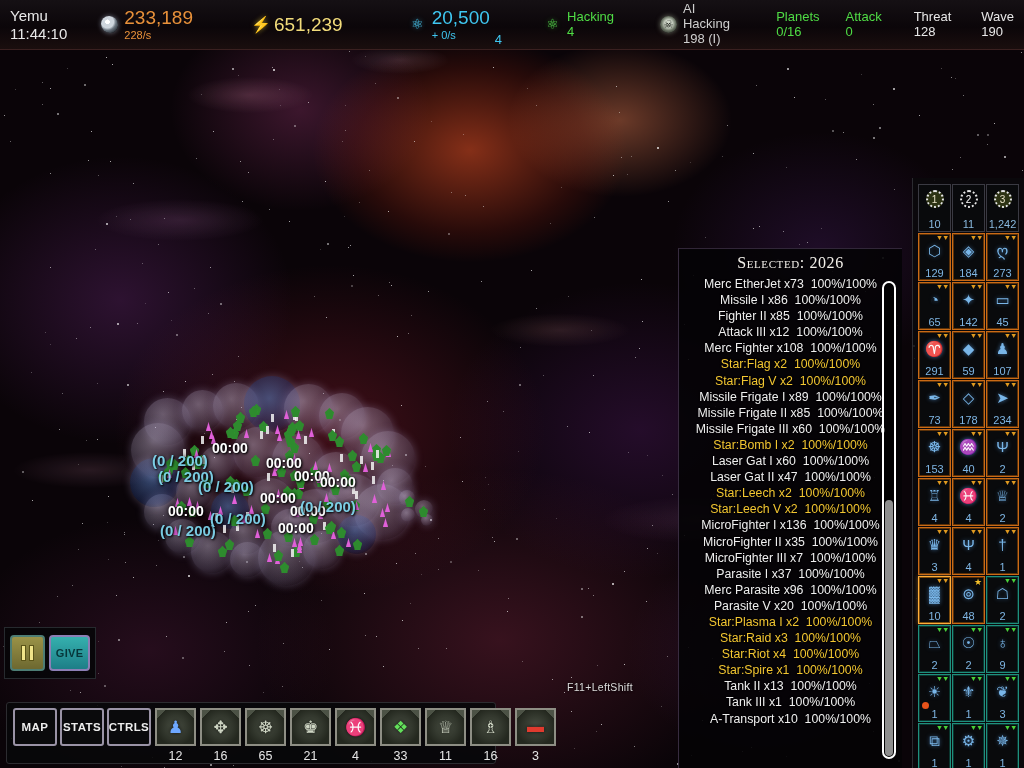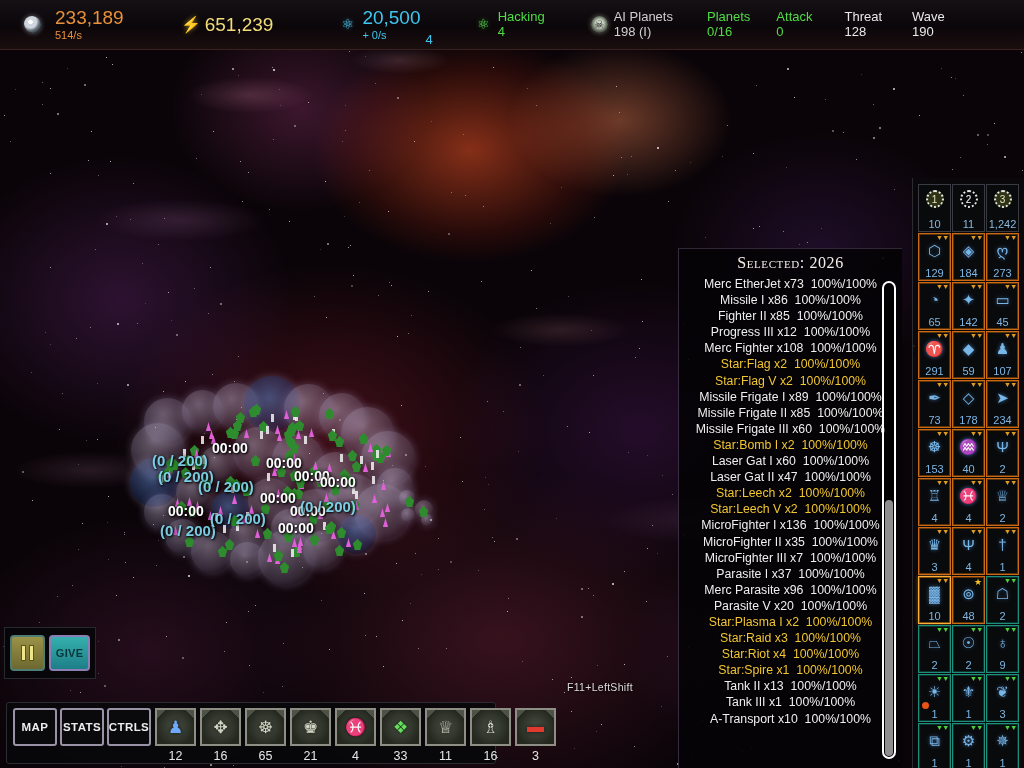--- a/index.html
+++ b/index.html
@@ -67,21 +67,21 @@
     display: flex; align-items: center; justify-content: center;
     font-size: 14px; line-height: 17px;
   }
   .ico-atom { color: #49c7ef; text-shadow: 0 0 5px rgba(73,199,239,0.7); }
   .ico-hack { color: #54d94a; text-shadow: 0 0 5px rgba(84,217,74,0.6); }
   .ico-ai {
     width: 17px; height: 17px; border-radius: 50%;
     background: radial-gradient(circle at 50% 45%, #cfd6c8 0 30%, #6c7566 55%, #20241e 85%);
     box-shadow: 0 0 5px rgba(190,200,170,0.5); color: #11140f; font-size: 11px;
   }
-  .topbar .c-metal { color: #e8913a; margin-left: 8px; }
+  .topbar .c-metal { color: #e8913a; }
   .topbar .c-energy { color: #f2dc7b; }
   .topbar .c-science { color: #3fc6f0; }
   .topbar .c-green { color: #4fdc45; }
   .topbar .c-white { color: #e8e8e8; }
   .topbar .c-grey { color: #cfcfcf; }
   .kv-label { font-size: 13px; }
   .kv-value { font-size: 13px; }
   .small-num { font-size: 13px; margin-left: 5px; align-self: flex-end; padding-bottom: 3px; }
 
   
@@ -689,26 +689,32 @@
       <span class="st" style="left:702px;top:720px;width:1px;height:1px;opacity:0.67"></span>
       <span class="st" style="left:279px;top:89px;width:1px;height:1px;opacity:0.30"></span>
       <span class="st" style="left:299px;top:434px;width:1px;height:1px;opacity:0.56"></span>
       <span class="st" style="left:182px;top:657px;width:2px;height:2px;opacity:0.43"></span>
       <span class="st" style="left:348px;top:247px;width:1px;height:1px;opacity:0.78"></span>
       <span class="st" style="left:411px;top:315px;width:1px;height:1px;opacity:0.43"></span>
       <span class="st" style="left:118px;top:717px;width:1px;height:1px;opacity:0.41"></span>
     </div>
 
   <div class="topbar">
+    <div class="tb-group">
+      <div class="tb-stack">
+        <div class="tb-main c-white">Yemu</div>
+        <div class="tb-main c-white">11:44:10</div>
+      </div>
+    </div>
 
     <div class="tb-group" style="margin-left:14px">
       <span class="res-ico ico-metal"></span>
       <div class="tb-stack">
         <div class="tb-main c-metal" style="font-size:19px">233,189</div>
-        <div class="tb-sub c-metal">514/s</div>
+        <div class="tb-sub c-metal">228/s</div>
       </div>
     </div>
 
     <div class="tb-group" style="margin-left:38px">
       <span class="res-ico ico-bolt">⚡</span>
       <div class="tb-stack">
         <div class="tb-main c-energy" style="font-size:19px">651,239</div>
       </div>
     </div>
 
@@ -725,21 +731,21 @@
       <span class="res-ico ico-hack">⚛</span>
       <div class="tb-stack">
         <div class="kv-label c-green">Hacking</div>
         <div class="kv-value c-green">4</div>
       </div>
     </div>
 
     <div class="tb-group" style="margin-left:26px">
       <span class="res-ico ico-ai">☠</span>
       <div class="tb-stack">
-        <div class="kv-label c-grey">AI Planets</div>
+        <div class="kv-label c-grey">AI Hacking</div>
         <div class="kv-value c-grey">198 (I)</div>
       </div>
     </div>
 
     <div class="tb-group" style="margin-left:14px">
       <div class="tb-stack">
         <div class="kv-label c-green">Planets</div>
         <div class="kv-value c-green">0/16</div>
       </div>
     </div>
@@ -980,21 +986,21 @@
     </div>
 
   <div class="hintkey">F11+LeftShift</div>
 
   <div class="selpanel">
     <div class="selhdr">Selected: 2026</div>
     <div class="sellist" id="sellist">
         <div class="selrow"><span>Merc EtherJet x73</span>&nbsp;&nbsp;<span>100%/100%</span></div>
         <div class="selrow"><span>Missile I x86</span>&nbsp;&nbsp;<span>100%/100%</span></div>
         <div class="selrow"><span>Fighter II x85</span>&nbsp;&nbsp;<span>100%/100%</span></div>
-        <div class="selrow"><span>Progress III x12</span>&nbsp;&nbsp;<span>100%/100%</span></div>
+        <div class="selrow"><span>Attack III x12</span>&nbsp;&nbsp;<span>100%/100%</span></div>
         <div class="selrow"><span>Merc Fighter x108</span>&nbsp;&nbsp;<span>100%/100%</span></div>
         <div class="selrow gold"><span>Star:Flag x2</span>&nbsp;&nbsp;<span>100%/100%</span></div>
         <div class="selrow gold"><span>Star:Flag V x2</span>&nbsp;&nbsp;<span>100%/100%</span></div>
         <div class="selrow"><span>Missile Frigate I x89</span>&nbsp;&nbsp;<span>100%/100%</span></div>
         <div class="selrow"><span>Missile Frigate II x85</span>&nbsp;&nbsp;<span>100%/100%</span></div>
         <div class="selrow"><span>Missile Frigate III x60</span>&nbsp;&nbsp;<span>100%/100%</span></div>
         <div class="selrow gold"><span>Star:Bomb I x2</span>&nbsp;&nbsp;<span>100%/100%</span></div>
         <div class="selrow"><span>Laser Gat I x60</span>&nbsp;&nbsp;<span>100%/100%</span></div>
         <div class="selrow"><span>Laser Gat II x47</span>&nbsp;&nbsp;<span>100%/100%</span></div>
         <div class="selrow gold"><span>Star:Leech x2</span>&nbsp;&nbsp;<span>100%/100%</span></div>

